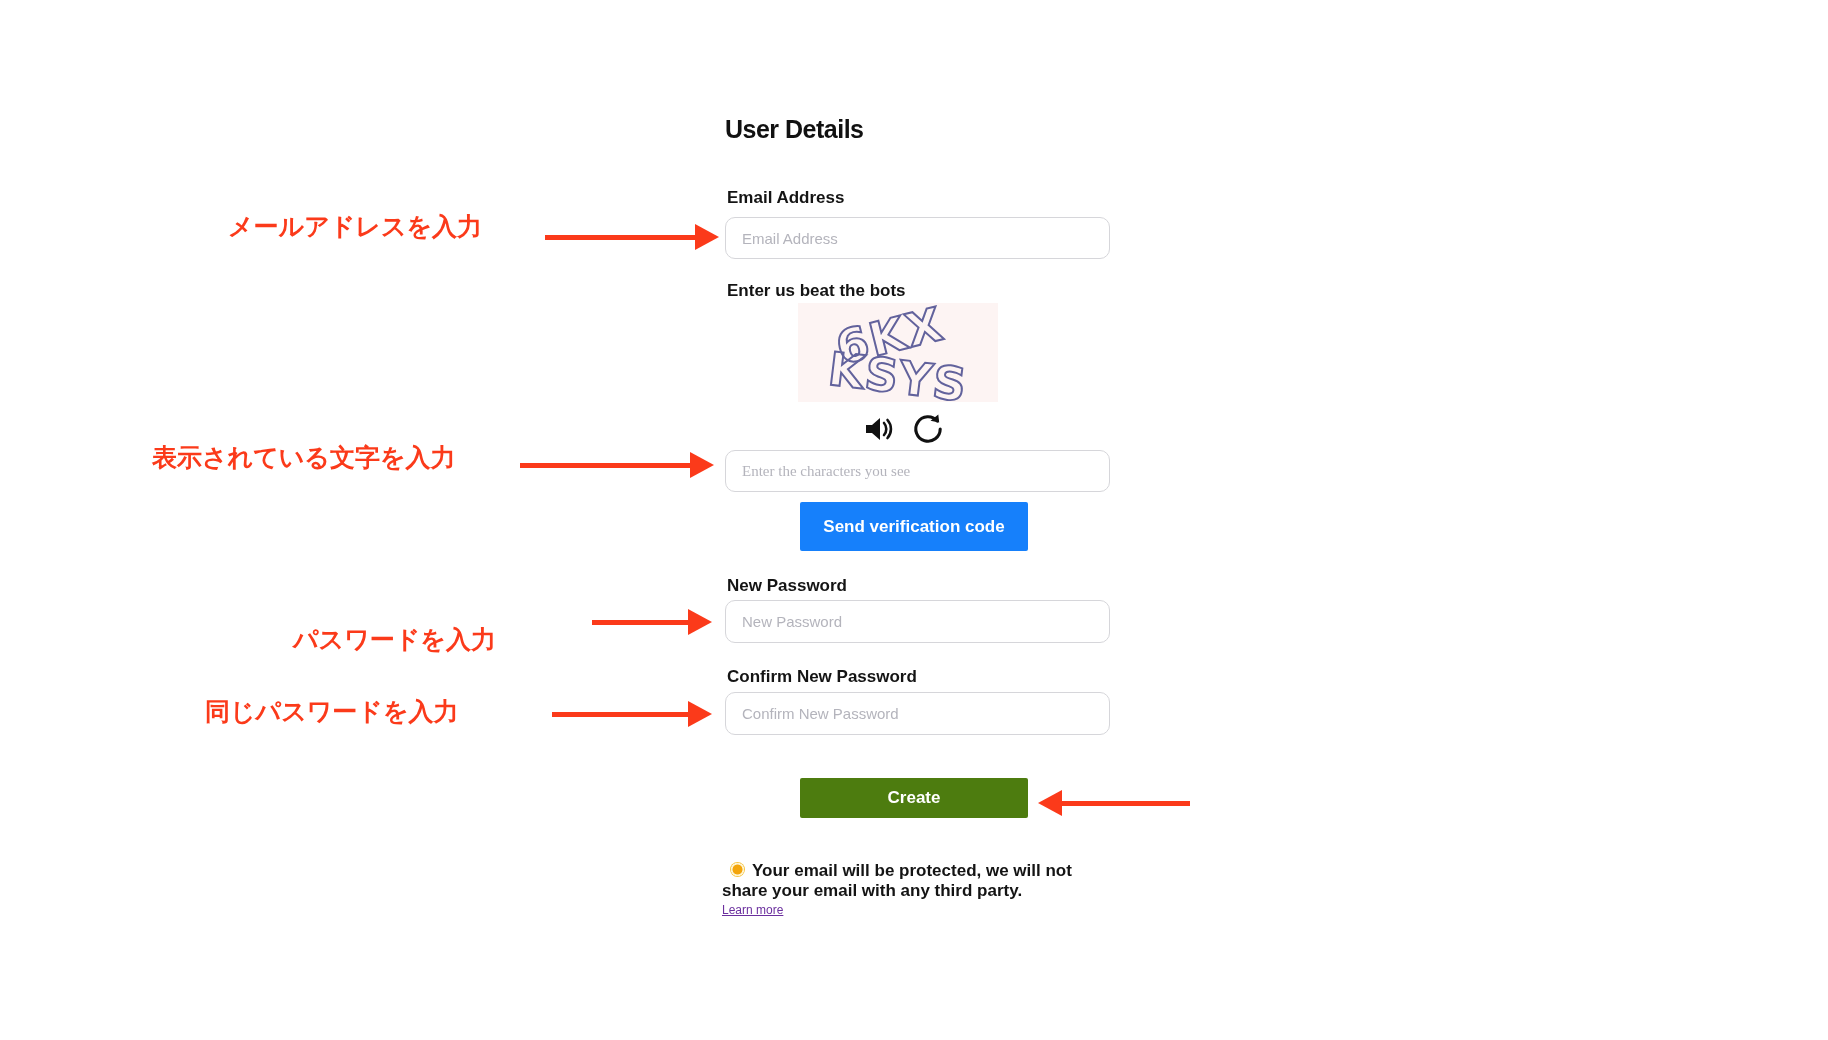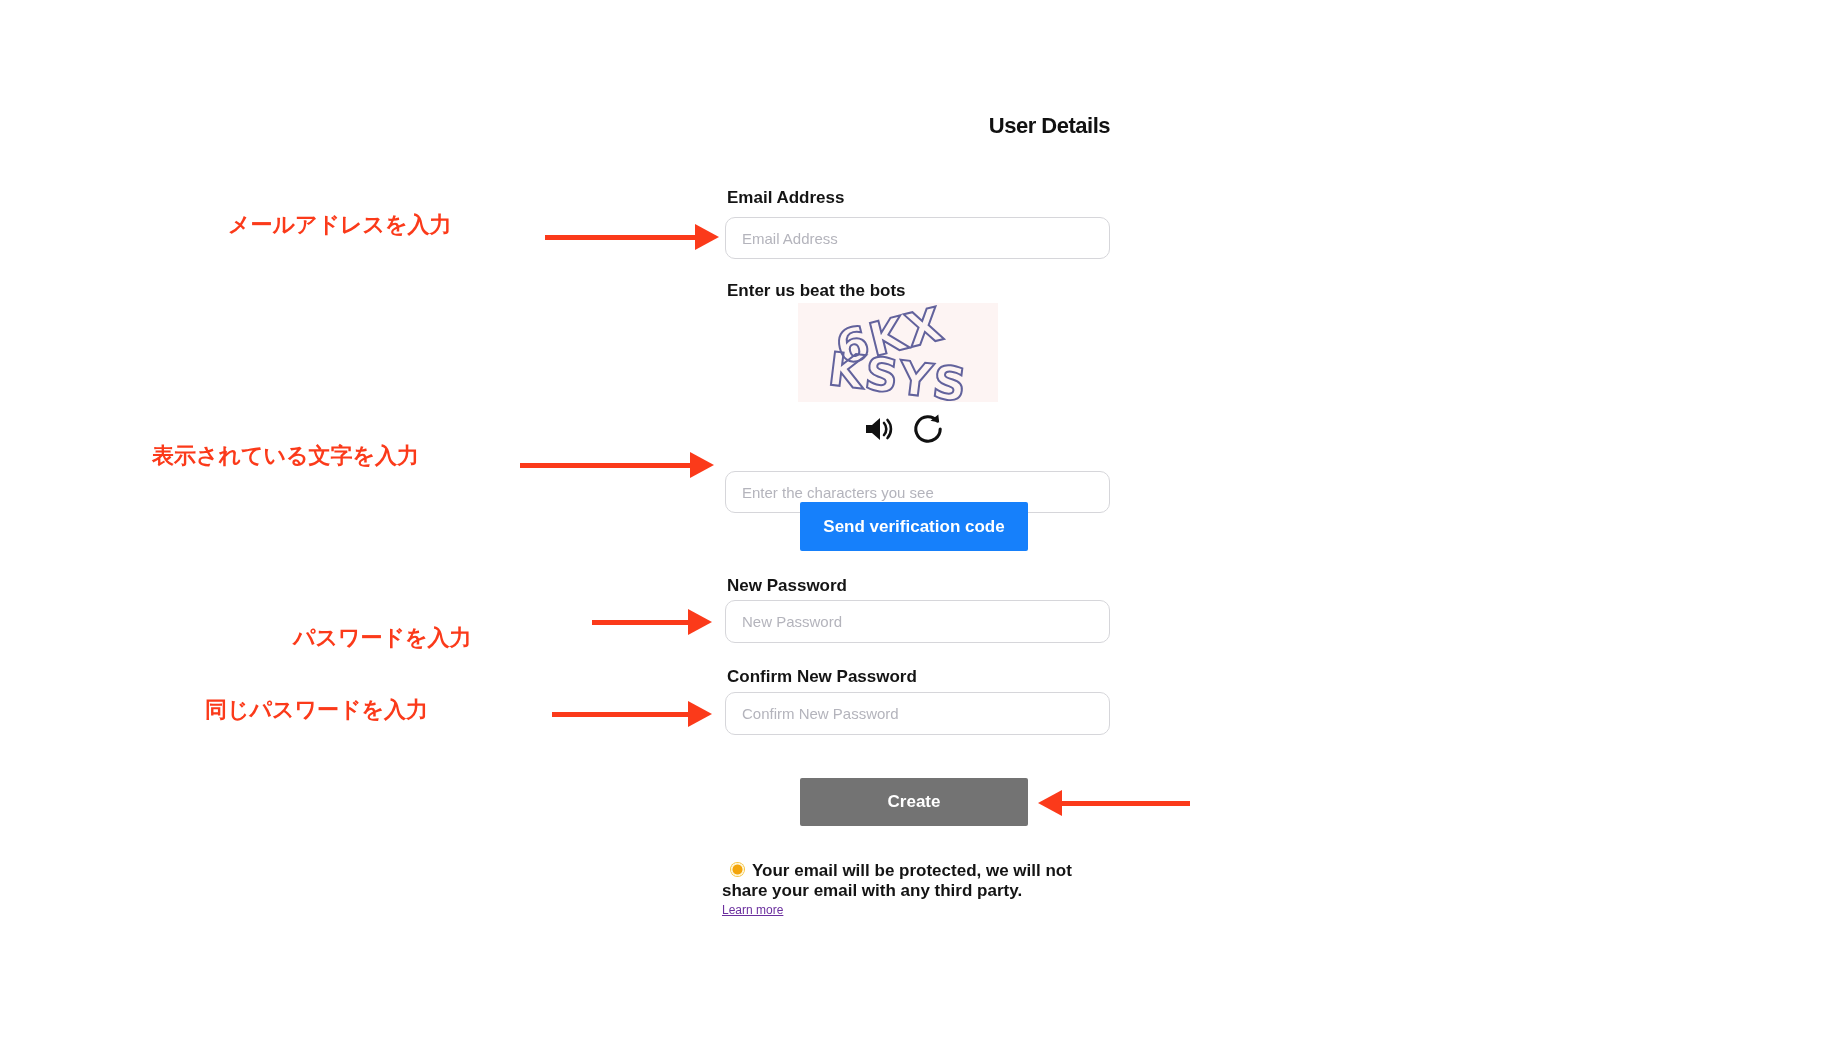--- a/index.html
+++ b/index.html
@@ -1,40 +1,40 @@
 <!DOCTYPE html>
 <html><head>
 <meta charset="utf-8">
 <style>
   html,body{margin:0;padding:0;background:#ffffff;}
   .screen{position:relative;width:1828px;height:1040px;background:#ffffff;overflow:hidden;
           font-family:"Liberation Sans","DejaVu Sans",sans-serif;color:#111;}
-  .title{position:absolute;left:725px;top:98px;width:385px;text-align:right;
-         font-size:22px;font-weight:700;letter-spacing:-0.5px;}
+  .title{position:absolute;left:725px;top:98px;width:385px;text-align:left;
+         font-size:25px;font-weight:700;letter-spacing:-0.5px;}
   .flabel{position:absolute;left:727px;font-size:17px;font-weight:700;color:#141414;}
   .tbox{position:absolute;left:725px;width:385px;height:42px;border:1px solid #d6d6da;
         border-radius:10px;box-sizing:border-box;padding:0 16px;font-size:15px;color:#333;
         outline:none;background:#fff;font-family:"Liberation Sans","DejaVu Sans",sans-serif;}
   .tbox::placeholder{color:#b4b4bc;opacity:1;}
   .captcha{position:absolute;left:798px;top:303px;width:200px;height:99px;background:#fdf4f3;}
   .icon-btn{position:absolute;background:none;border:none;padding:0;cursor:pointer;line-height:0;}
   .btn{position:absolute;left:800px;width:228px;border:none;border-radius:2px;
        color:#ffffff;font-size:17px;font-weight:600;cursor:pointer;
        font-family:"Liberation Sans","DejaVu Sans",sans-serif;}
   .btn-send{top:502px;height:49px;background:#1680fb;}
-  .btn-create{top:778px;height:48px;background:#737373;}
+  .btn-create{top:778px;height:40px;background:#4d7c0f;}
   .note{position:absolute;left:722px;top:844px;width:380px;font-size:17px;font-weight:700;
         line-height:20px;color:#141414;}
   .note-icon{display:inline-block;width:15px;height:15px;border-radius:50%;margin:0 7px -1px 8px;
         background:radial-gradient(circle,#f3a50c 0 44%,#fef3cf 50% 62%,#f6c544 64% 100%);}
   .learn{position:absolute;left:722px;top:903px;font-size:12px;color:#6b2f9e;
          text-decoration:underline;cursor:pointer;}
   .ja{position:absolute;color:#fb3a1a;font-weight:700;white-space:nowrap;
       font-family:"Liberation Sans","DejaVu Sans",sans-serif;}
-  .ja-s{font-size:22px;}
+  .ja-s{font-size:25px;}
   .ja-l{font-size:38px;}
   .arr{position:absolute;height:5px;background:#fb3a1a;}
   .head-r{position:absolute;width:0;height:0;border-top:13px solid transparent;
           border-bottom:13px solid transparent;border-left:24px solid #fb3a1a;}
   .head-l{position:absolute;width:0;height:0;border-top:13px solid transparent;
           border-bottom:13px solid transparent;border-right:24px solid #fb3a1a;}
 </style>
 </head>
 <body>
 
@@ -61,21 +61,21 @@
       <path d="M22 10 a9 9 0 0 1 0 12 M25.5 7 a13.5 13.5 0 0 1 0 18" fill="none" stroke="#111" stroke-width="2.6" stroke-linecap="round"></path>
     </svg>
   </button>
   <button class="icon-btn" style="left:910px;top:411px">
     <svg width="36" height="36" viewBox="0 0 36 36">
       <path d="M27.3 10.1 A12.2 12.2 0 1 0 30.2 18" fill="none" stroke="#111" stroke-width="3.1" stroke-linecap="round"></path>
       <path d="M20.5 9.8 L29.2 11.6 L28.3 3.4 Z" fill="#111"></path>
     </svg>
   </button>
 
-  <input class="tbox" style="top: 471px;" type="text" placeholder="Enter the characters you see">
+  <input class="tbox" style="top: 450px; font-family: Liberation Serif, serif;" type="text" placeholder="Enter the characters you see">
 
   <button class="btn btn-send">Send verification code</button>
 
   <div class="flabel" style="top:576px">New Password</div>
   <input class="tbox" style="top: 600px; height: 43px;" type="password" placeholder="New Password">
 
   <div class="flabel" style="top:667px">Confirm New Password</div>
   <input class="tbox" style="top: 692px; height: 43px;" type="password" placeholder="Confirm New Password">
 
   <button class="btn btn-create">Create</button>

